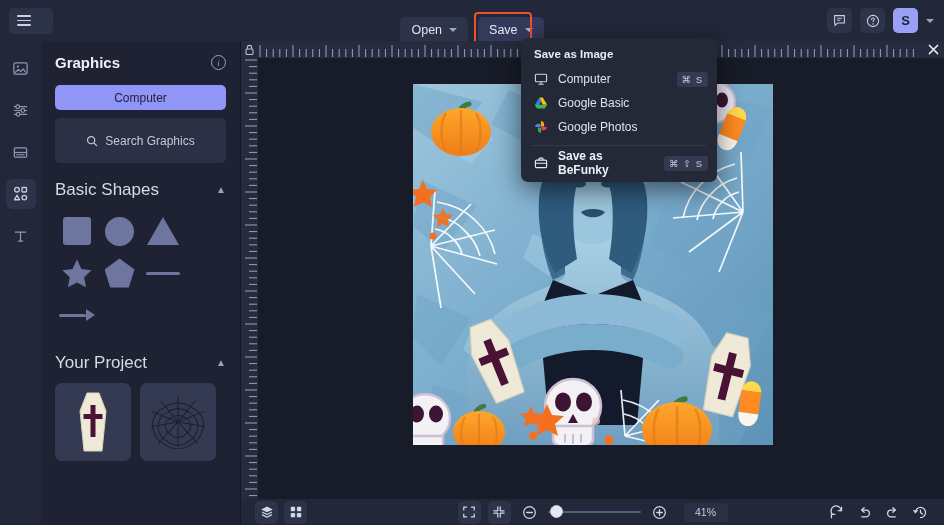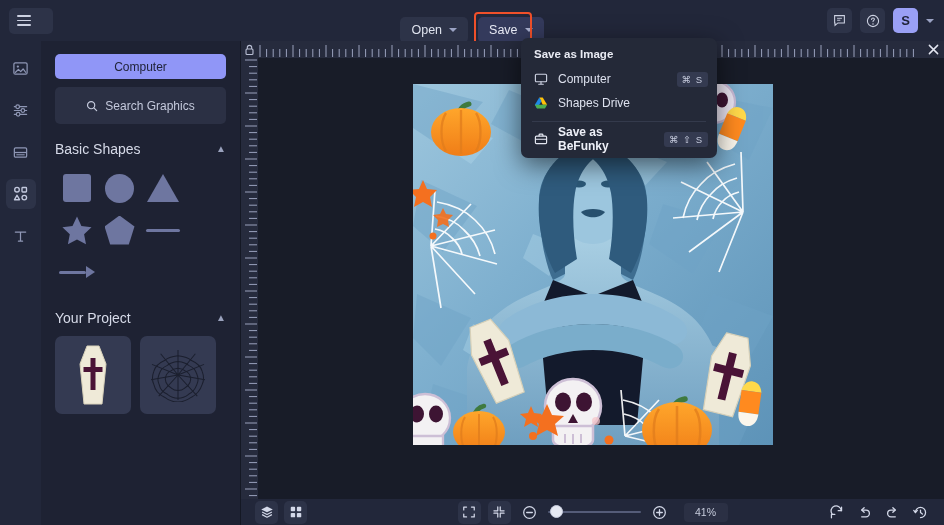--- a/index.html
+++ b/index.html
@@ -73,27 +73,27 @@
   .panel-title { font-size:15px; font-weight:bold; color:#eef0f8; }
   .info-ic { width:15px;height:15px;border:1.4px solid #9aa2bd;border-radius:50%;
              display:flex;align-items:center;justify-content:center;font-size:9px;color:#9aa2bd;
              font-family:"Liberation Serif",serif; font-style:italic; cursor:pointer;}
   .btn-primary {
     height:25px; width:100%; background:#9096f7; color:#20243a;
     border-radius:5px; display:flex;align-items:center;justify-content:center;
     font-size:12px; cursor:pointer; margin-bottom:8px;
   }
   .search-box {
-    height:37px; width:100%; background:#2b3044; border-radius:5px;
+    height:45px; width:100%; background:#2b3044; border-radius:5px;
     display:flex; align-items:center; justify-content:center; gap:7px;
     font-size:12px; color:#c4c9dc; cursor:text;
   }
   .sect { margin-top:17px; }
   .sect-head { display:flex; align-items:center; justify-content:space-between; cursor:pointer; }
-  .sect-title { font-size:14px; color:#d6dae8; }
+  .sect-title { font-size:17px; color:#d6dae8; }
   .caret { color:#9aa2bd; font-size:10px; line-height:1; }
   .shapes { display:flex; flex-wrap:wrap; gap:0px; margin-top:10px; align-items:center; }
   .shape-cell { width:43px; height:42px; display:flex; align-items:center; justify-content:center; cursor:pointer; }
   .sq { width:28px;height:28px;background:#6e76a0;border-radius:3px; }
   .ci { width:29px;height:29px;background:#6e76a0;border-radius:50%; }
   .tri { width:0;height:0;border-left:16px solid transparent;border-right:16px solid transparent;border-bottom:28px solid #6e76a0; }
   .pent { width:30px;height:29px;background:#6e76a0; clip-path:polygon(50% 0,100% 38%,81% 100%,19% 100%,0 38%); }
   .lineH { width:34px;height:3px;background:#6e76a0;border-radius:2px; }
   .arrowWrap { display:flex;align-items:center; }
   .arrowWrap .lineH { width:27px; }
@@ -250,20 +250,24 @@
       </svg>
     </div>
     <div class="rail-item">
       <svg width="17" height="17" viewBox="0 0 18 18">
         <path d="M3.5 4.3h11M9 4.3v9.6M6.8 13.9h4.4" stroke="#8f97b5" stroke-width="1.3" stroke-linecap="round"></path>
       </svg>
     </div>
   </div>
 
   <div class="panel">
+    <div class="panel-head">
+      <div class="panel-title">Graphics</div>
+      <div class="info-ic">i</div>
+    </div>
 
     <div class="btn-primary">
       <span>Computer</span>
     </div>
 
     <div class="search-box">
       <svg width="12" height="12" viewBox="0 0 14 14">
         <circle cx="6" cy="6" r="4.2" fill="none" stroke="#c4c9dc" stroke-width="1.4"></circle>
         <path d="M9.2 9.2L12.4 12.4" stroke="#c4c9dc" stroke-width="1.5" stroke-linecap="round"></path>
       </svg>
@@ -705,23 +709,32 @@
       <span class="kbd">⌘ S</span>
     </div>
 
 
     <div class="mi">
       <svg width="14" height="14" viewBox="0 0 16 16">
         <path d="M6 1.6h4L15 10h-5z" fill="#ffc107"></path>
         <path d="M6 1.6L1 10l2.5 4.2L8.6 5.8z" fill="#1e88e5"></path>
         <path d="M1 10h14l-2.5 4.2h-9z" fill="#4caf50"></path>
       </svg>
-      <span class="lbl">Shapes Drive</span>
-    </div>
-
+      <span class="lbl">Google Basic</span>
+    </div>
+
+    <div class="mi">
+      <svg width="14" height="14" viewBox="0 0 16 16">
+        <path d="M8 1.2c2 0 3.6 1.6 3.6 3.6V7.4H8z" fill="#f9ab00"></path>
+        <path d="M14.8 8c0 2-1.6 3.6-3.6 3.6H8.6V8z" fill="#ea4335"></path>
+        <path d="M8 14.8c-2 0-3.6-1.6-3.6-3.6V8.6H8z" fill="#34a853"></path>
+        <path d="M1.2 8c0-2 1.6-3.6 3.6-3.6h2.6V8z" fill="#4285f4"></path>
+      </svg>
+      <span class="lbl">Google Photos</span>
+    </div>
 
 
     <div class="mi-sep"></div>
 
     <div class="mi strong">
       <svg width="14" height="14" viewBox="0 0 16 16">
         <rect x="1.6" y="4.8" width="12.8" height="8.4" rx="1.3" fill="none" stroke="#e4e7f1" stroke-width="1.35"></rect>
         <path d="M5.8 4.8V3.4c0-.6.5-1 1.1-1h2.2c.6 0 1.1.4 1.1 1v1.4" fill="none" stroke="#e4e7f1" stroke-width="1.35"></path>
         <path d="M1.6 8.3h12.8" stroke="#e4e7f1" stroke-width="1.2"></path>
       </svg>

